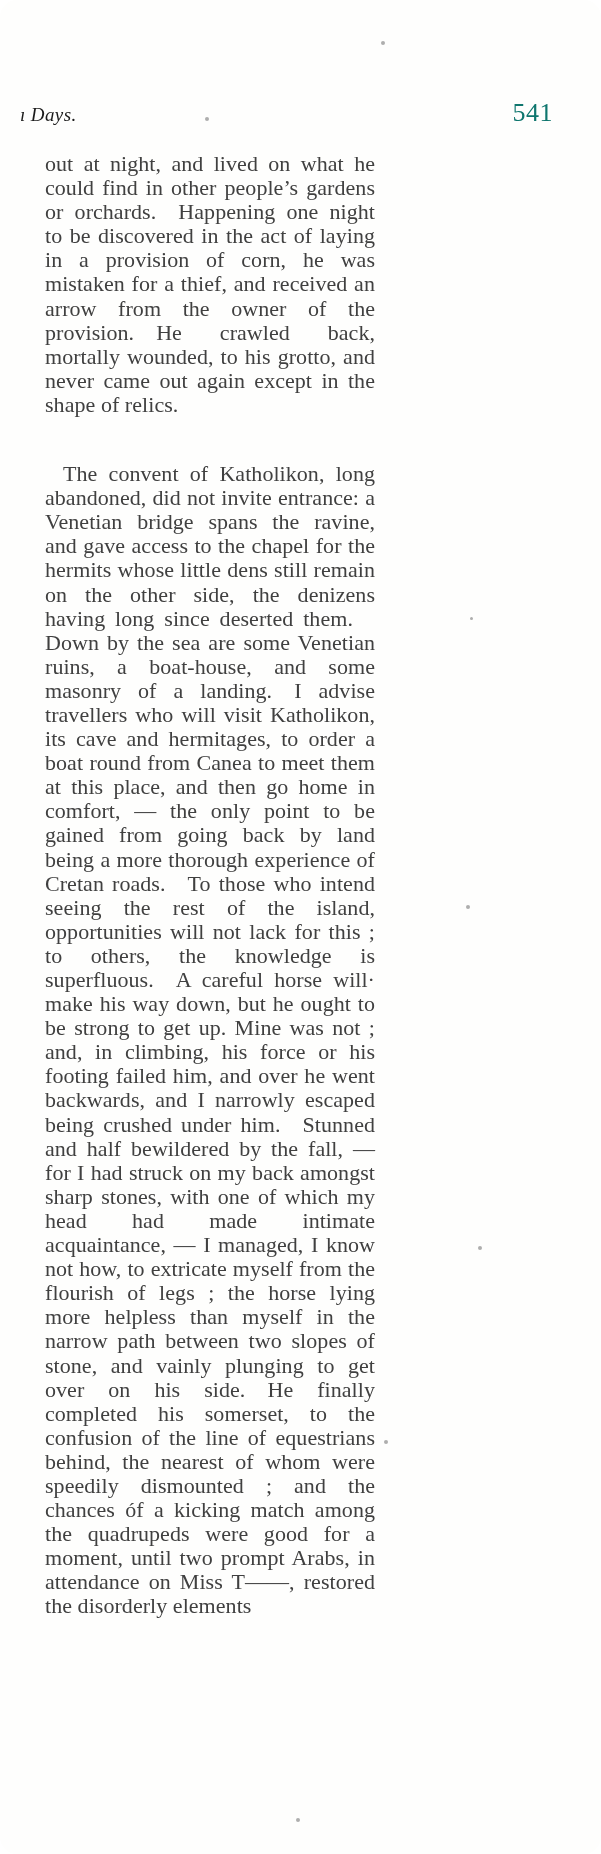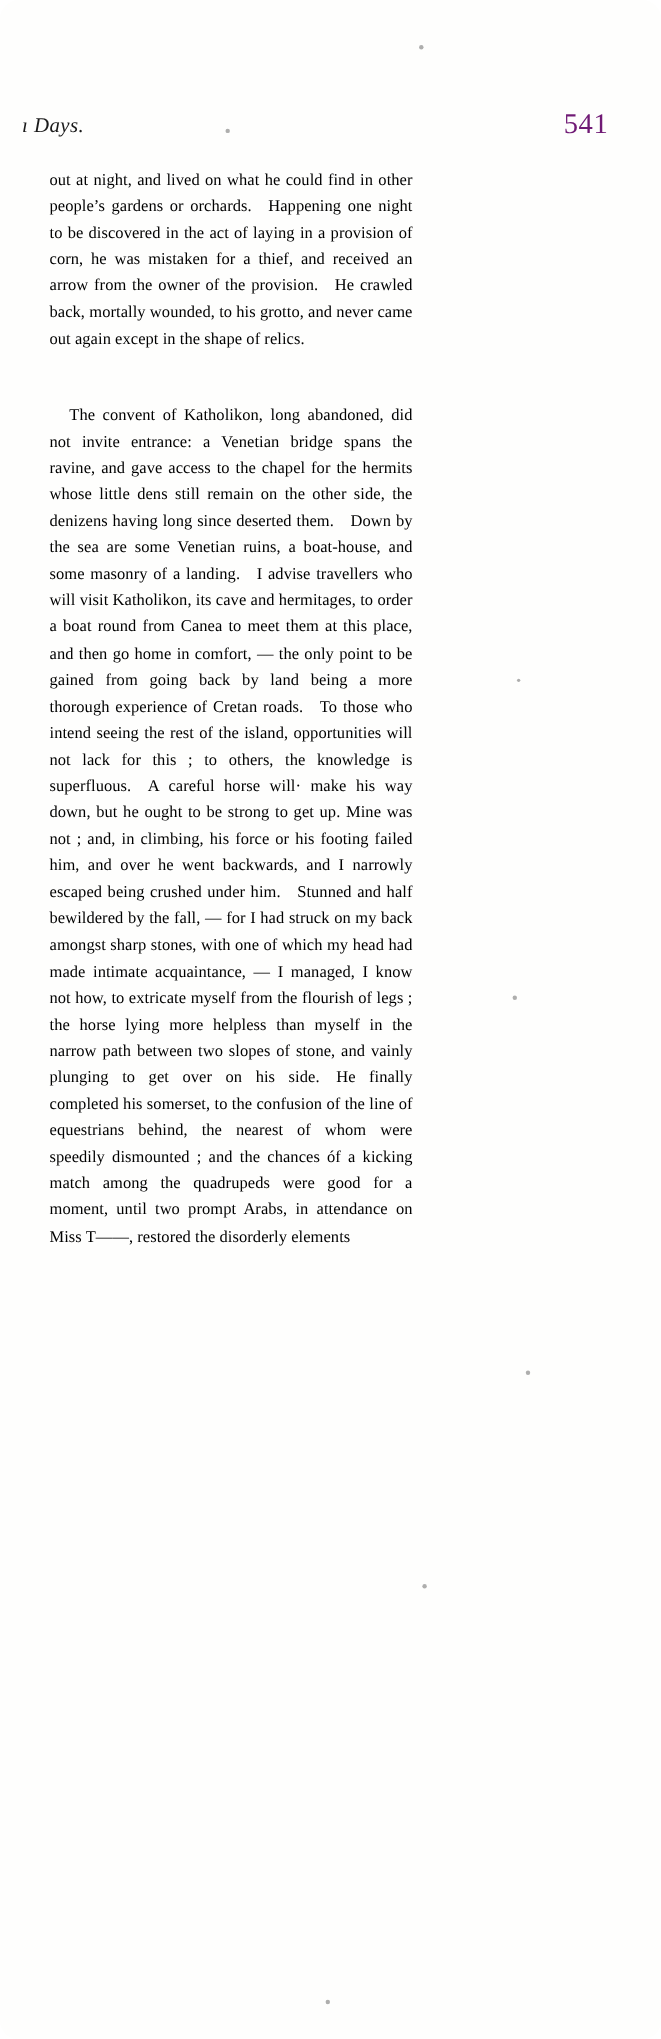--- a/index.html
+++ b/index.html
@@ -45,36 +45,36 @@
     color: #1b1b1b;
     white-space: nowrap;
   }
   .folio {
     position: absolute;
     right: 0;
     top: 0;
     font-family: "Liberation Serif", serif;
     font-size: 26px;
     letter-spacing: 0.5px;
-    color: #701a75;
+    color: #0f766e;
   }
   .textblock {
     position: absolute;
     top: 152px;
     left: 45px;
     width: 330px;
   }
   .para {
     margin: 0;
     text-align: justify;
     text-justify: inter-word;
-    font-size: 15px;
+    font-size: 22px;
     line-height: 24.1px;
     letter-spacing: 0.05px;
-    color: #000000;
+    color: #404040;
     -webkit-hyphens: none;
     hyphens: none;
   }
   .para + .para {
     text-indent: 18px;
   }
   .para:last-child {
     text-align: justify;
     margin-top: 45px;
   }

